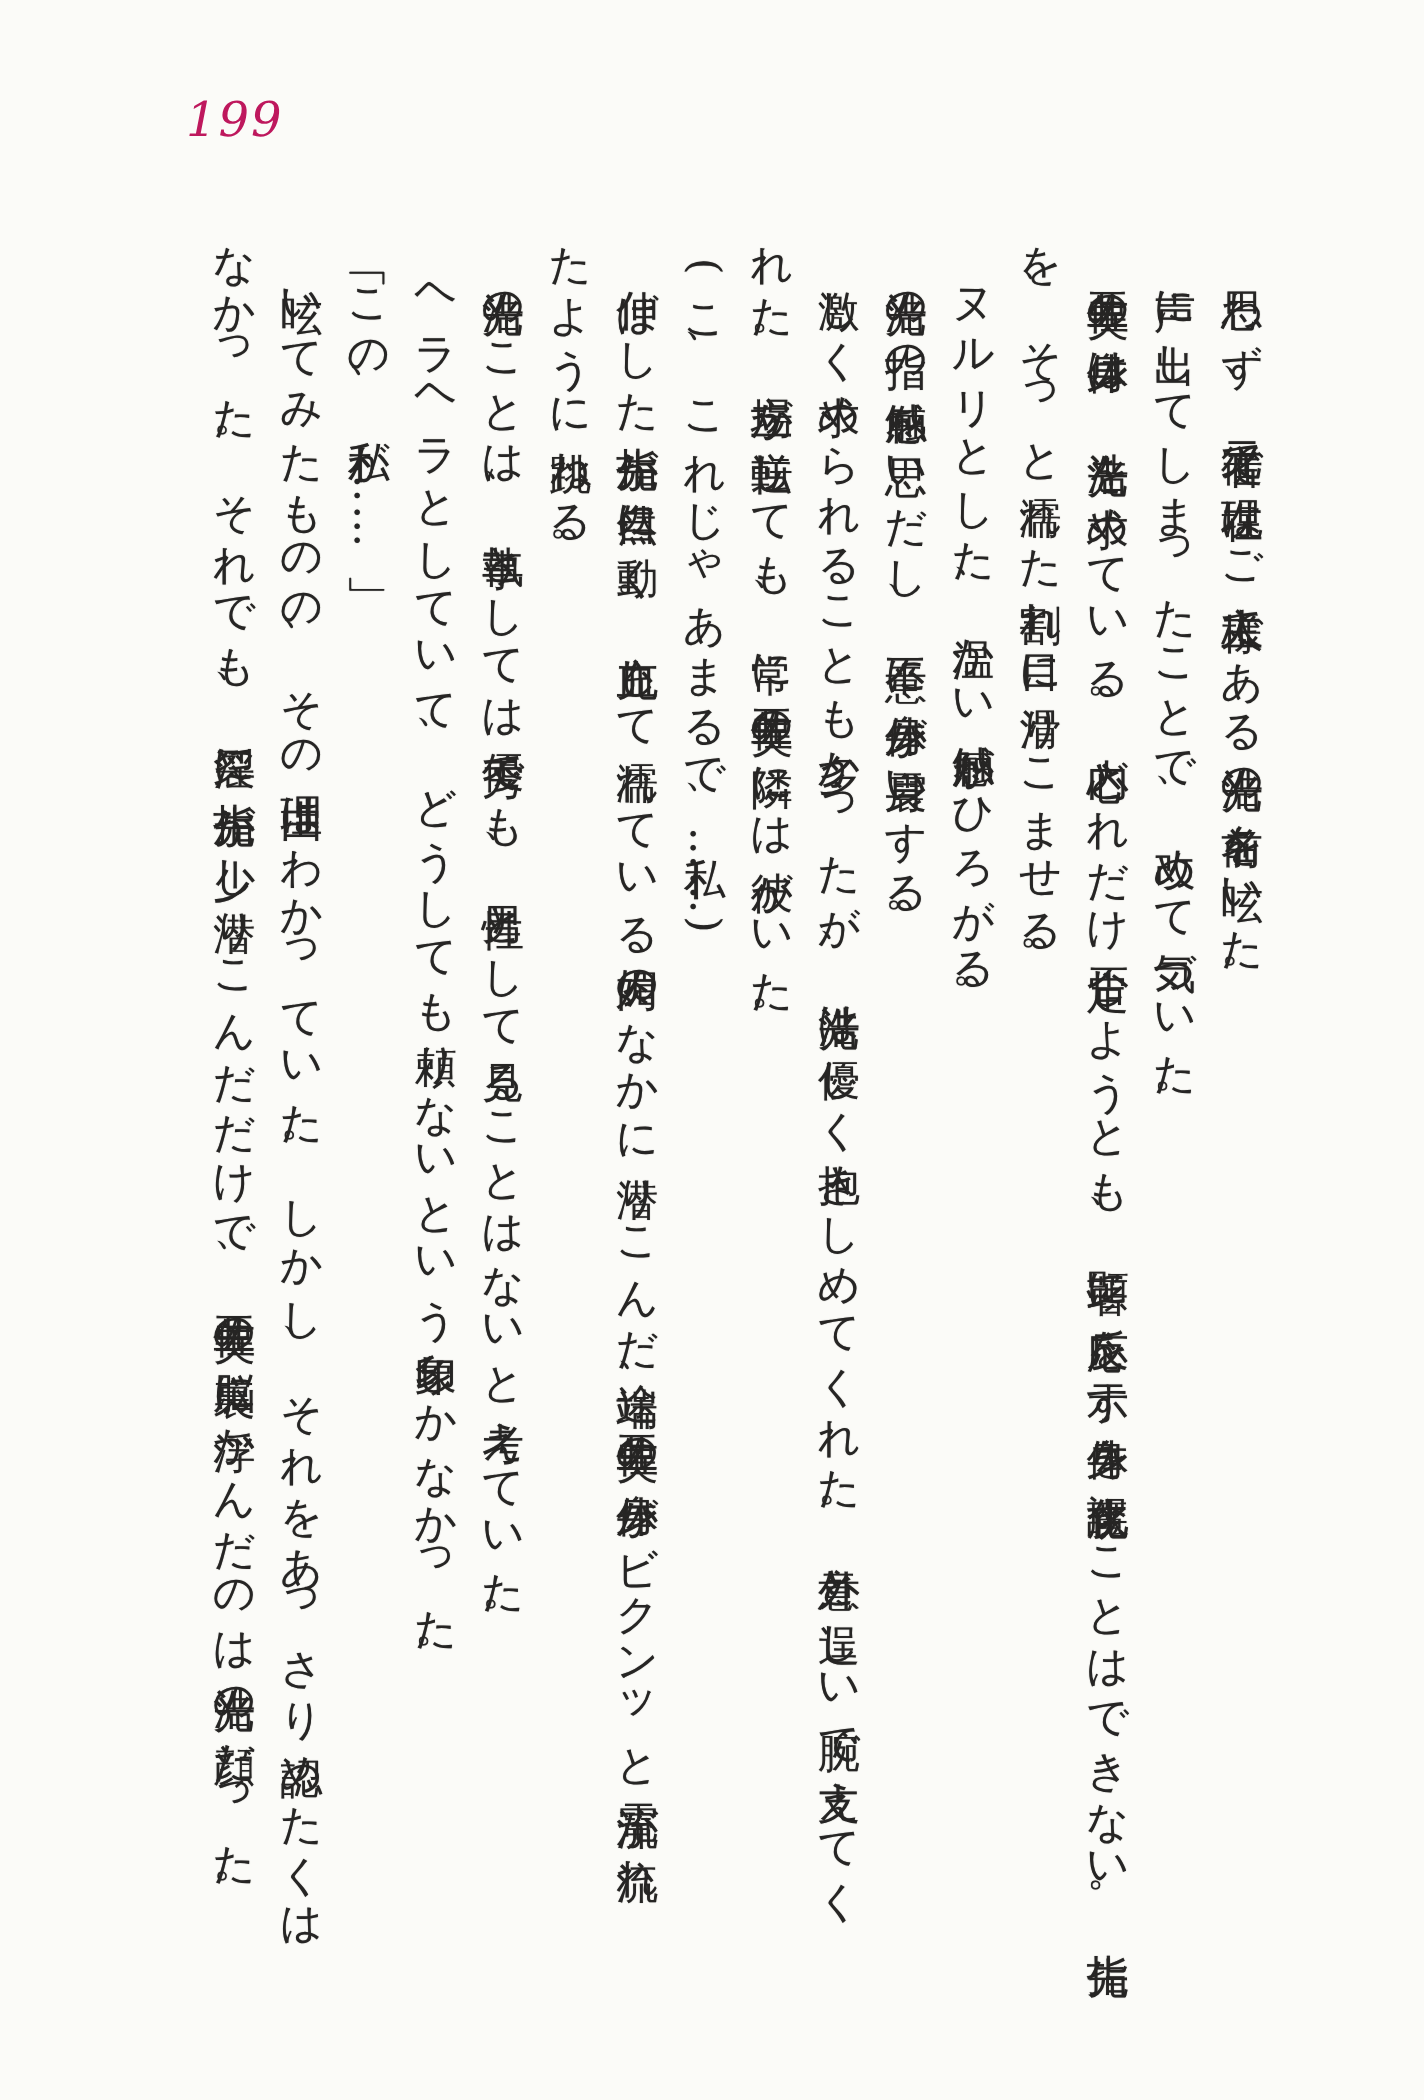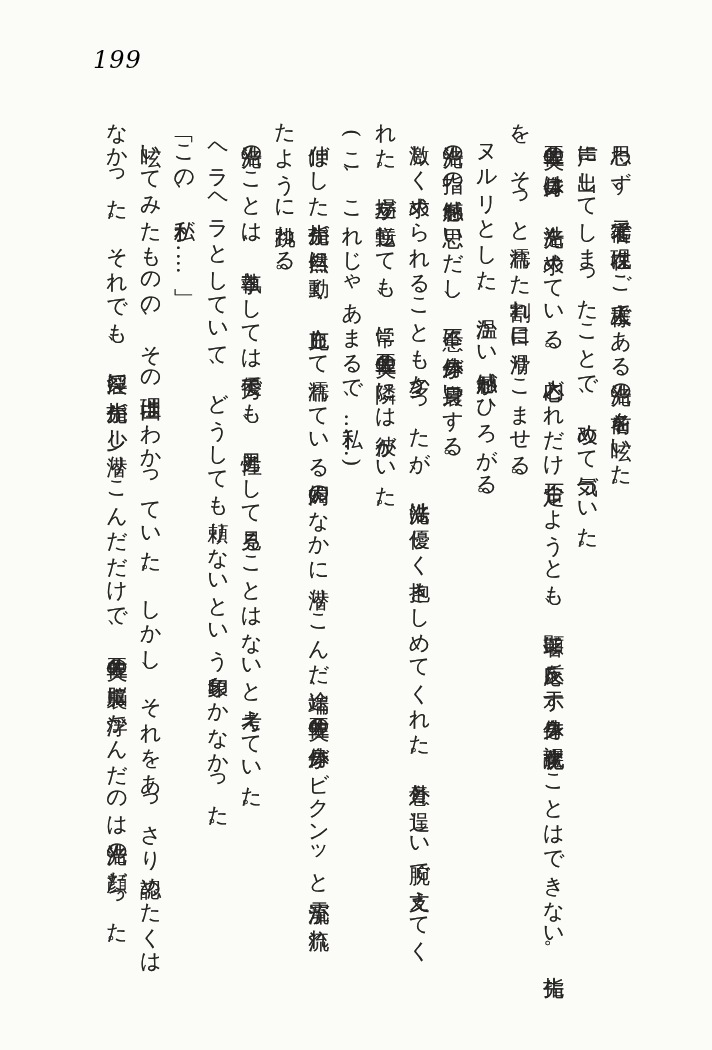--- a/index.html
+++ b/index.html
@@ -18,21 +18,21 @@
     height: 1050px;
     background: #fbfbf8;
     font-family: "DejaVu Serif", "Liberation Serif", serif;
   }
   .page-number {
     position: absolute;
     top: 46px;
     left: 93px;
     font-size: 24px;
     font-style: italic;
-    color: #000000;
+    color: #be185d;
     letter-spacing: 1px;
     font-family: "DejaVu Serif", "Liberation Serif", serif;
   }
   .text-block {
     position: absolute;
     top: 108px;
     right: 75px;
     height: 856px;
     writing-mode: vertical-rl;
     text-orientation: mixed;

